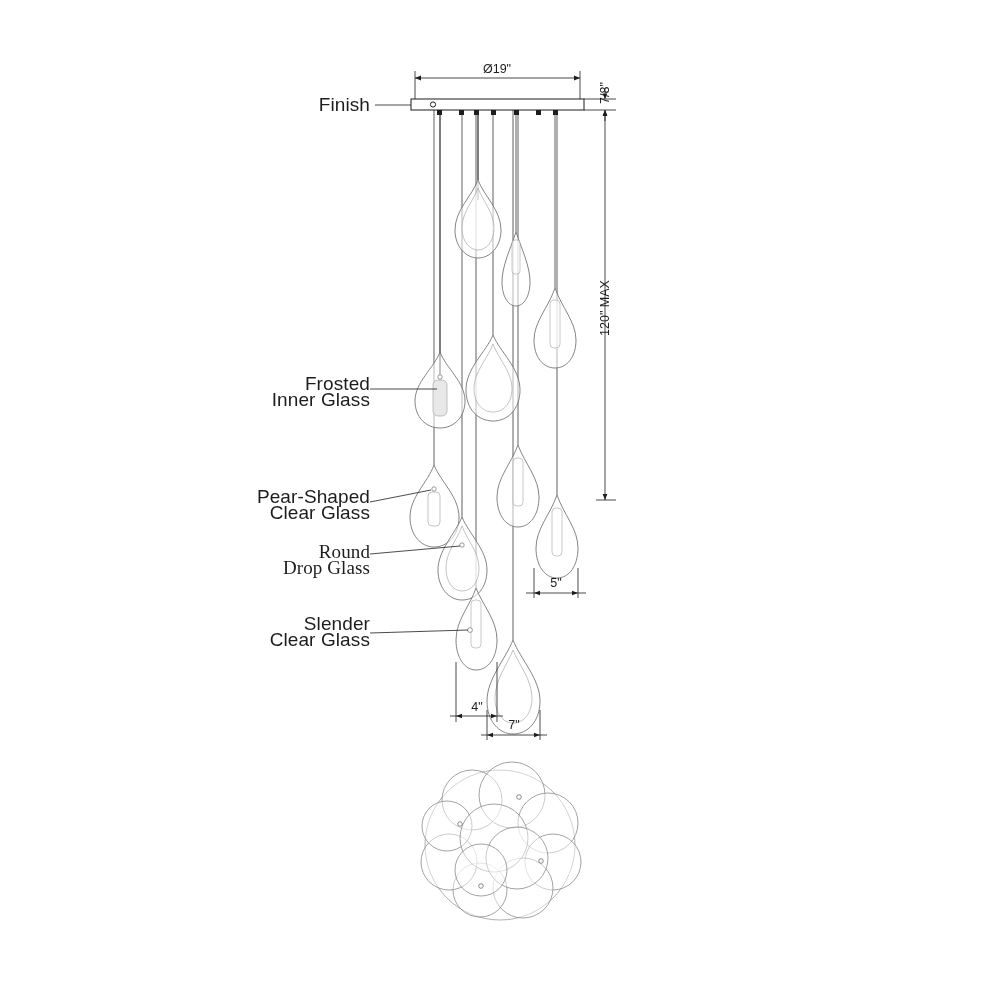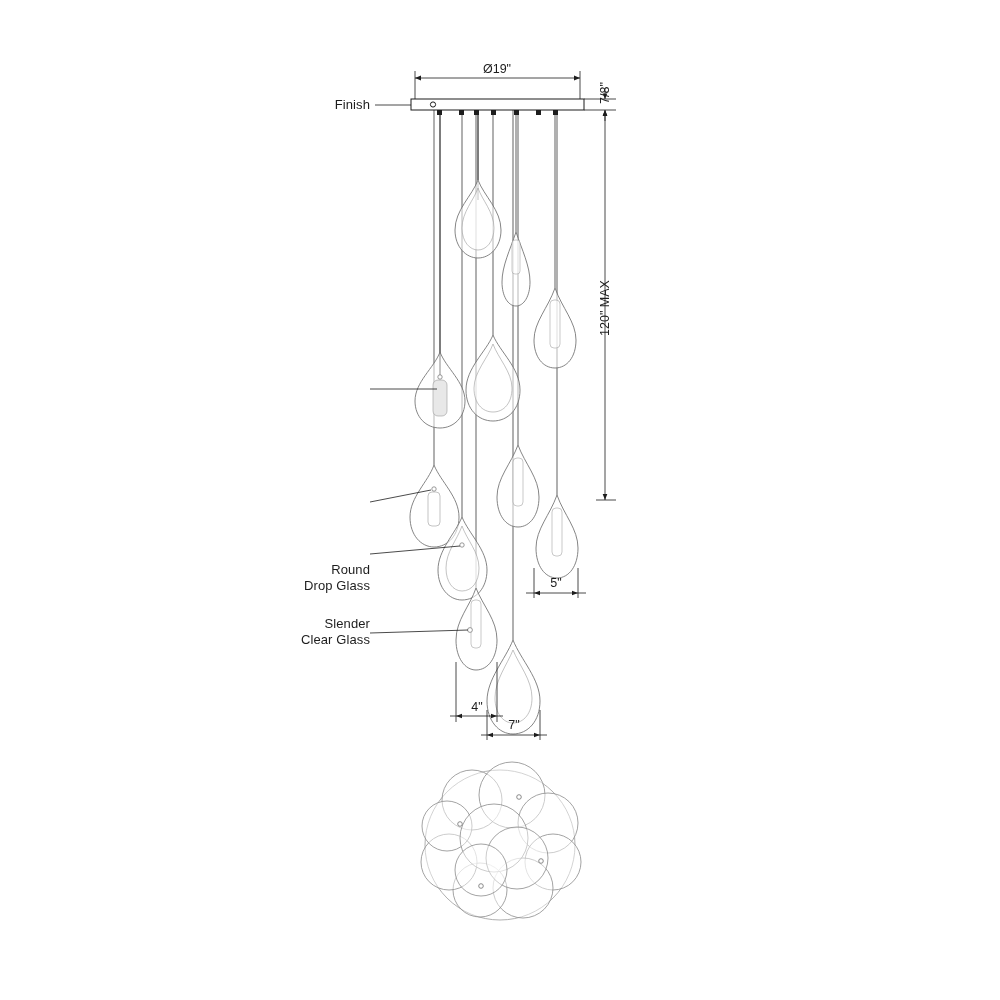--- a/index.html
+++ b/index.html
@@ -22,21 +22,21 @@
     height: 1000px;
   }
   svg#drawing {
     position: absolute;
     left: 0; top: 0;
     width: 1000px;
     height: 1000px;
   }
   .lbl {
     position: absolute;
-    font-size: 13px;
+    font-size: 19px;
     line-height: 16px;
     color: #1d1d1d;
     white-space: pre;
     letter-spacing: 0.1px;
   }
   .lbl.right {
     text-align: right;
   }
   .dim {
     position: absolute;
@@ -225,23 +225,27 @@
         <circle cx="460" cy="824" r="2.3" stroke="#6f6f6f" fill="#ffffff"></circle>
         <circle cx="541" cy="861" r="2.3" stroke="#6f6f6f" fill="#ffffff"></circle>
         <circle cx="481" cy="886" r="2.3" stroke="#6f6f6f" fill="#ffffff"></circle>
       </g>
 
     </g>
   </svg>
 
   <div class="lbl right" style="left:224px; top:97px; width:146px;">Finish</div>
 
-
-
-  <div class="lbl right" style="left:204px; top:562px; width:166px;">Round
+  <div class="lbl right" style="left:214px; top:376px; width:156px;">Frosted
+Inner Glass</div>
+
+  <div class="lbl right" style="left:204px; top:489px; width:166px;">Pear-Shaped
+Clear Glass</div>
+
+  <div class="lbl right" style="left:204px; top:544px; width:166px;font-family:Liberation Serif, serif;">Round
 Drop Glass</div>
 
   <div class="lbl right" style="left:204px; top:616px; width:166px;">Slender
 Clear Glass</div>
 
   <div class="dim" style="left:457px; top:62px; width:80px;">Ø19"</div>
 
   <div class="dim vert" style="left:598px; top:118px; width:50px;">7/8"</div>
 
   <div class="dim vert" style="left:598px; top:363px; width:110px;">120" MAX</div>

